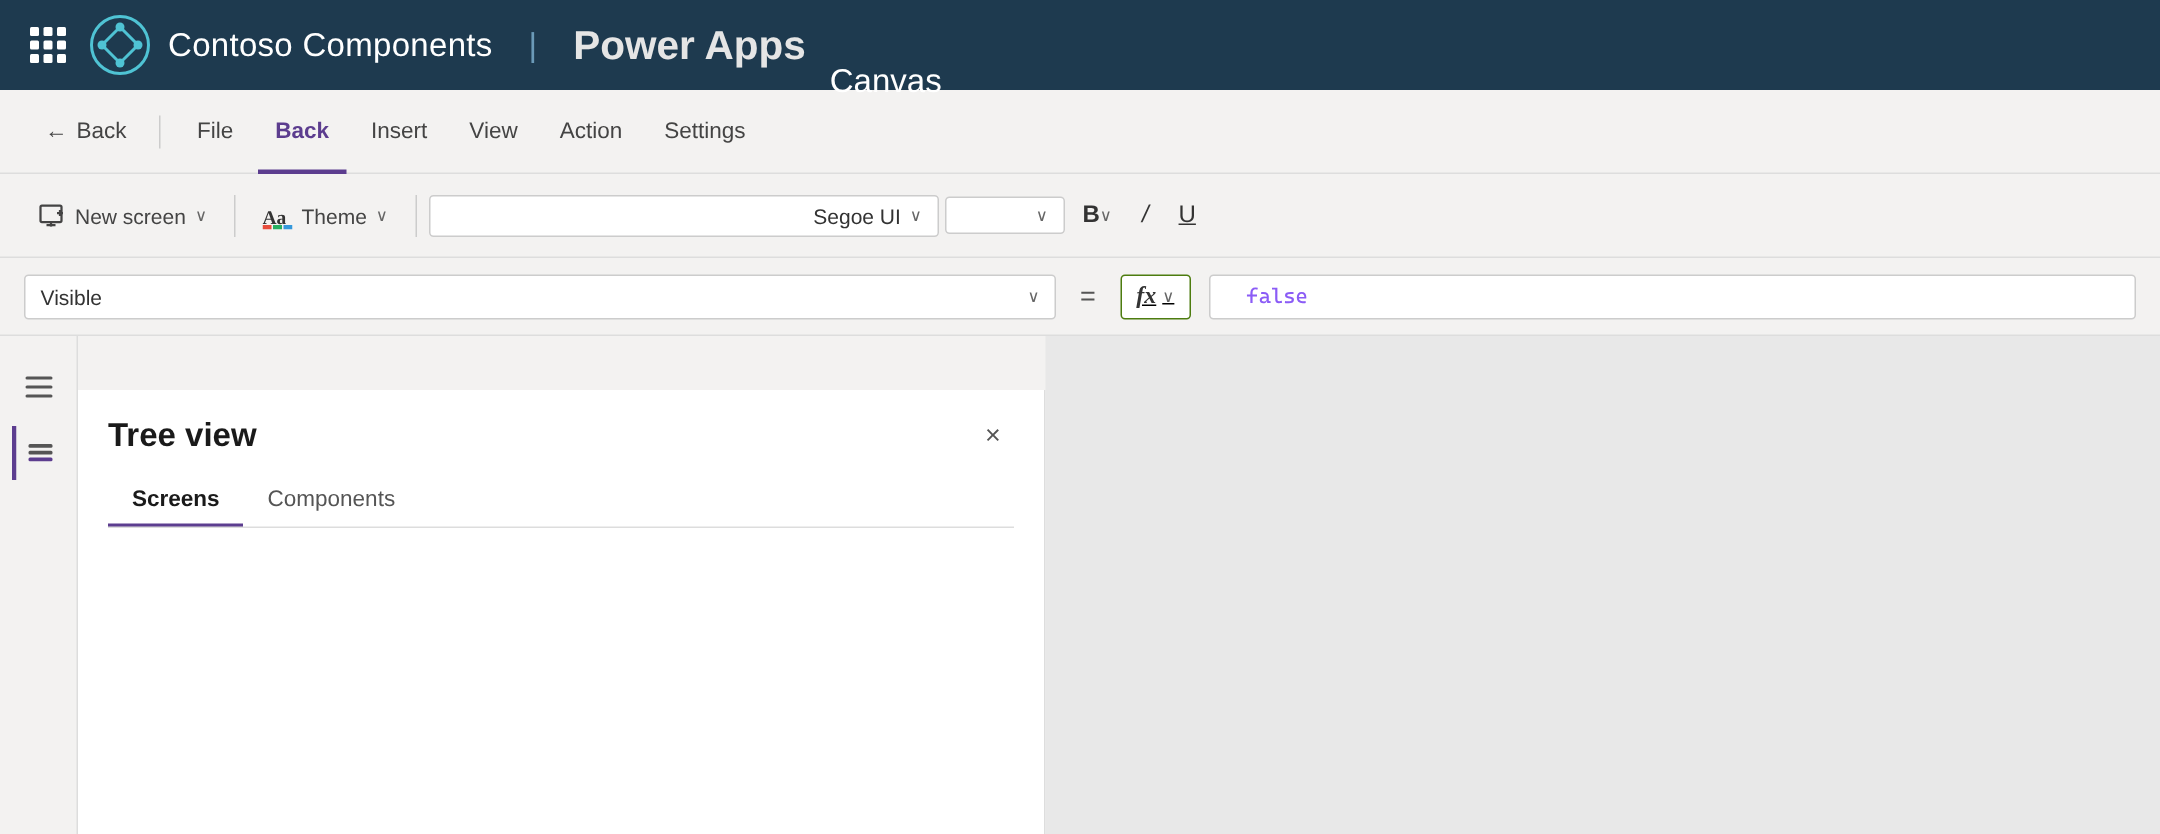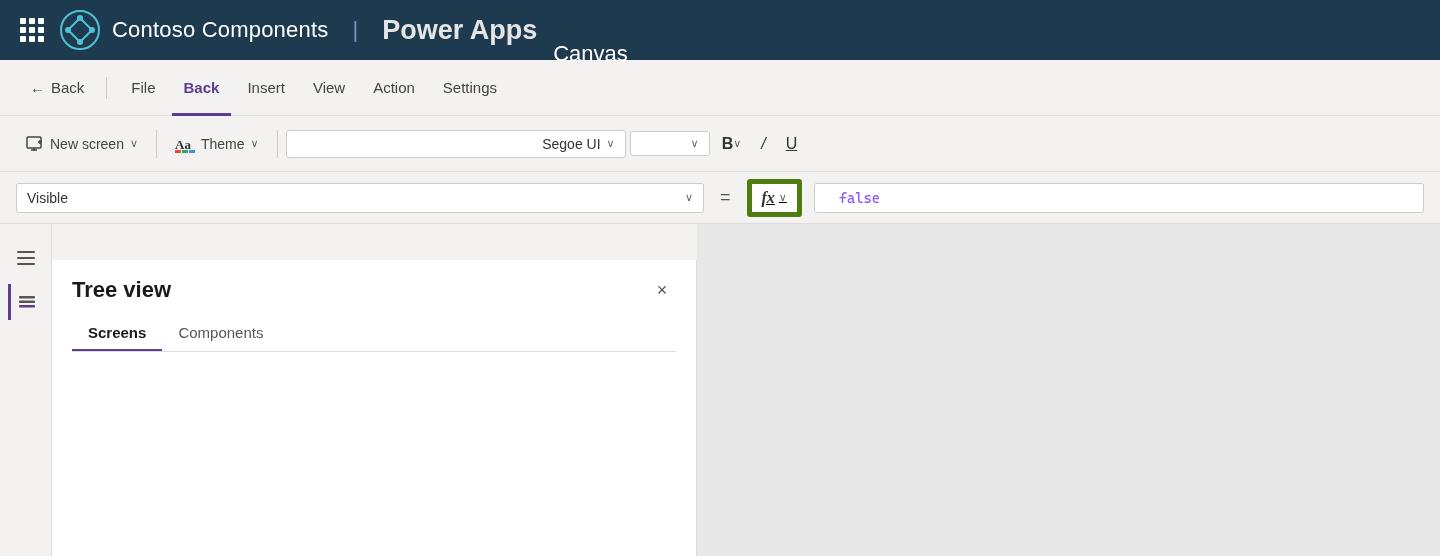--- a/index.html
+++ b/index.html
@@ -198,21 +198,21 @@
     .equals-sign {
       font-size: 18px;
       color: #555;
       font-weight: 400;
       padding: 0 4px;
     }
     .formula-fx {
       display: flex;
       align-items: center;
       gap: 4px;
-      border: 5px solid #4d7c0f;
+      border: 1px solid #4d7c0f;
       border-radius: 3px;
       background: white;
       padding: 5px 10px;
       cursor: pointer;
       text-decoration: underline;
     }
     .fx-text {
       font-family: 'Times New Roman', serif;
       font-style: italic;
       font-size: 16px;

